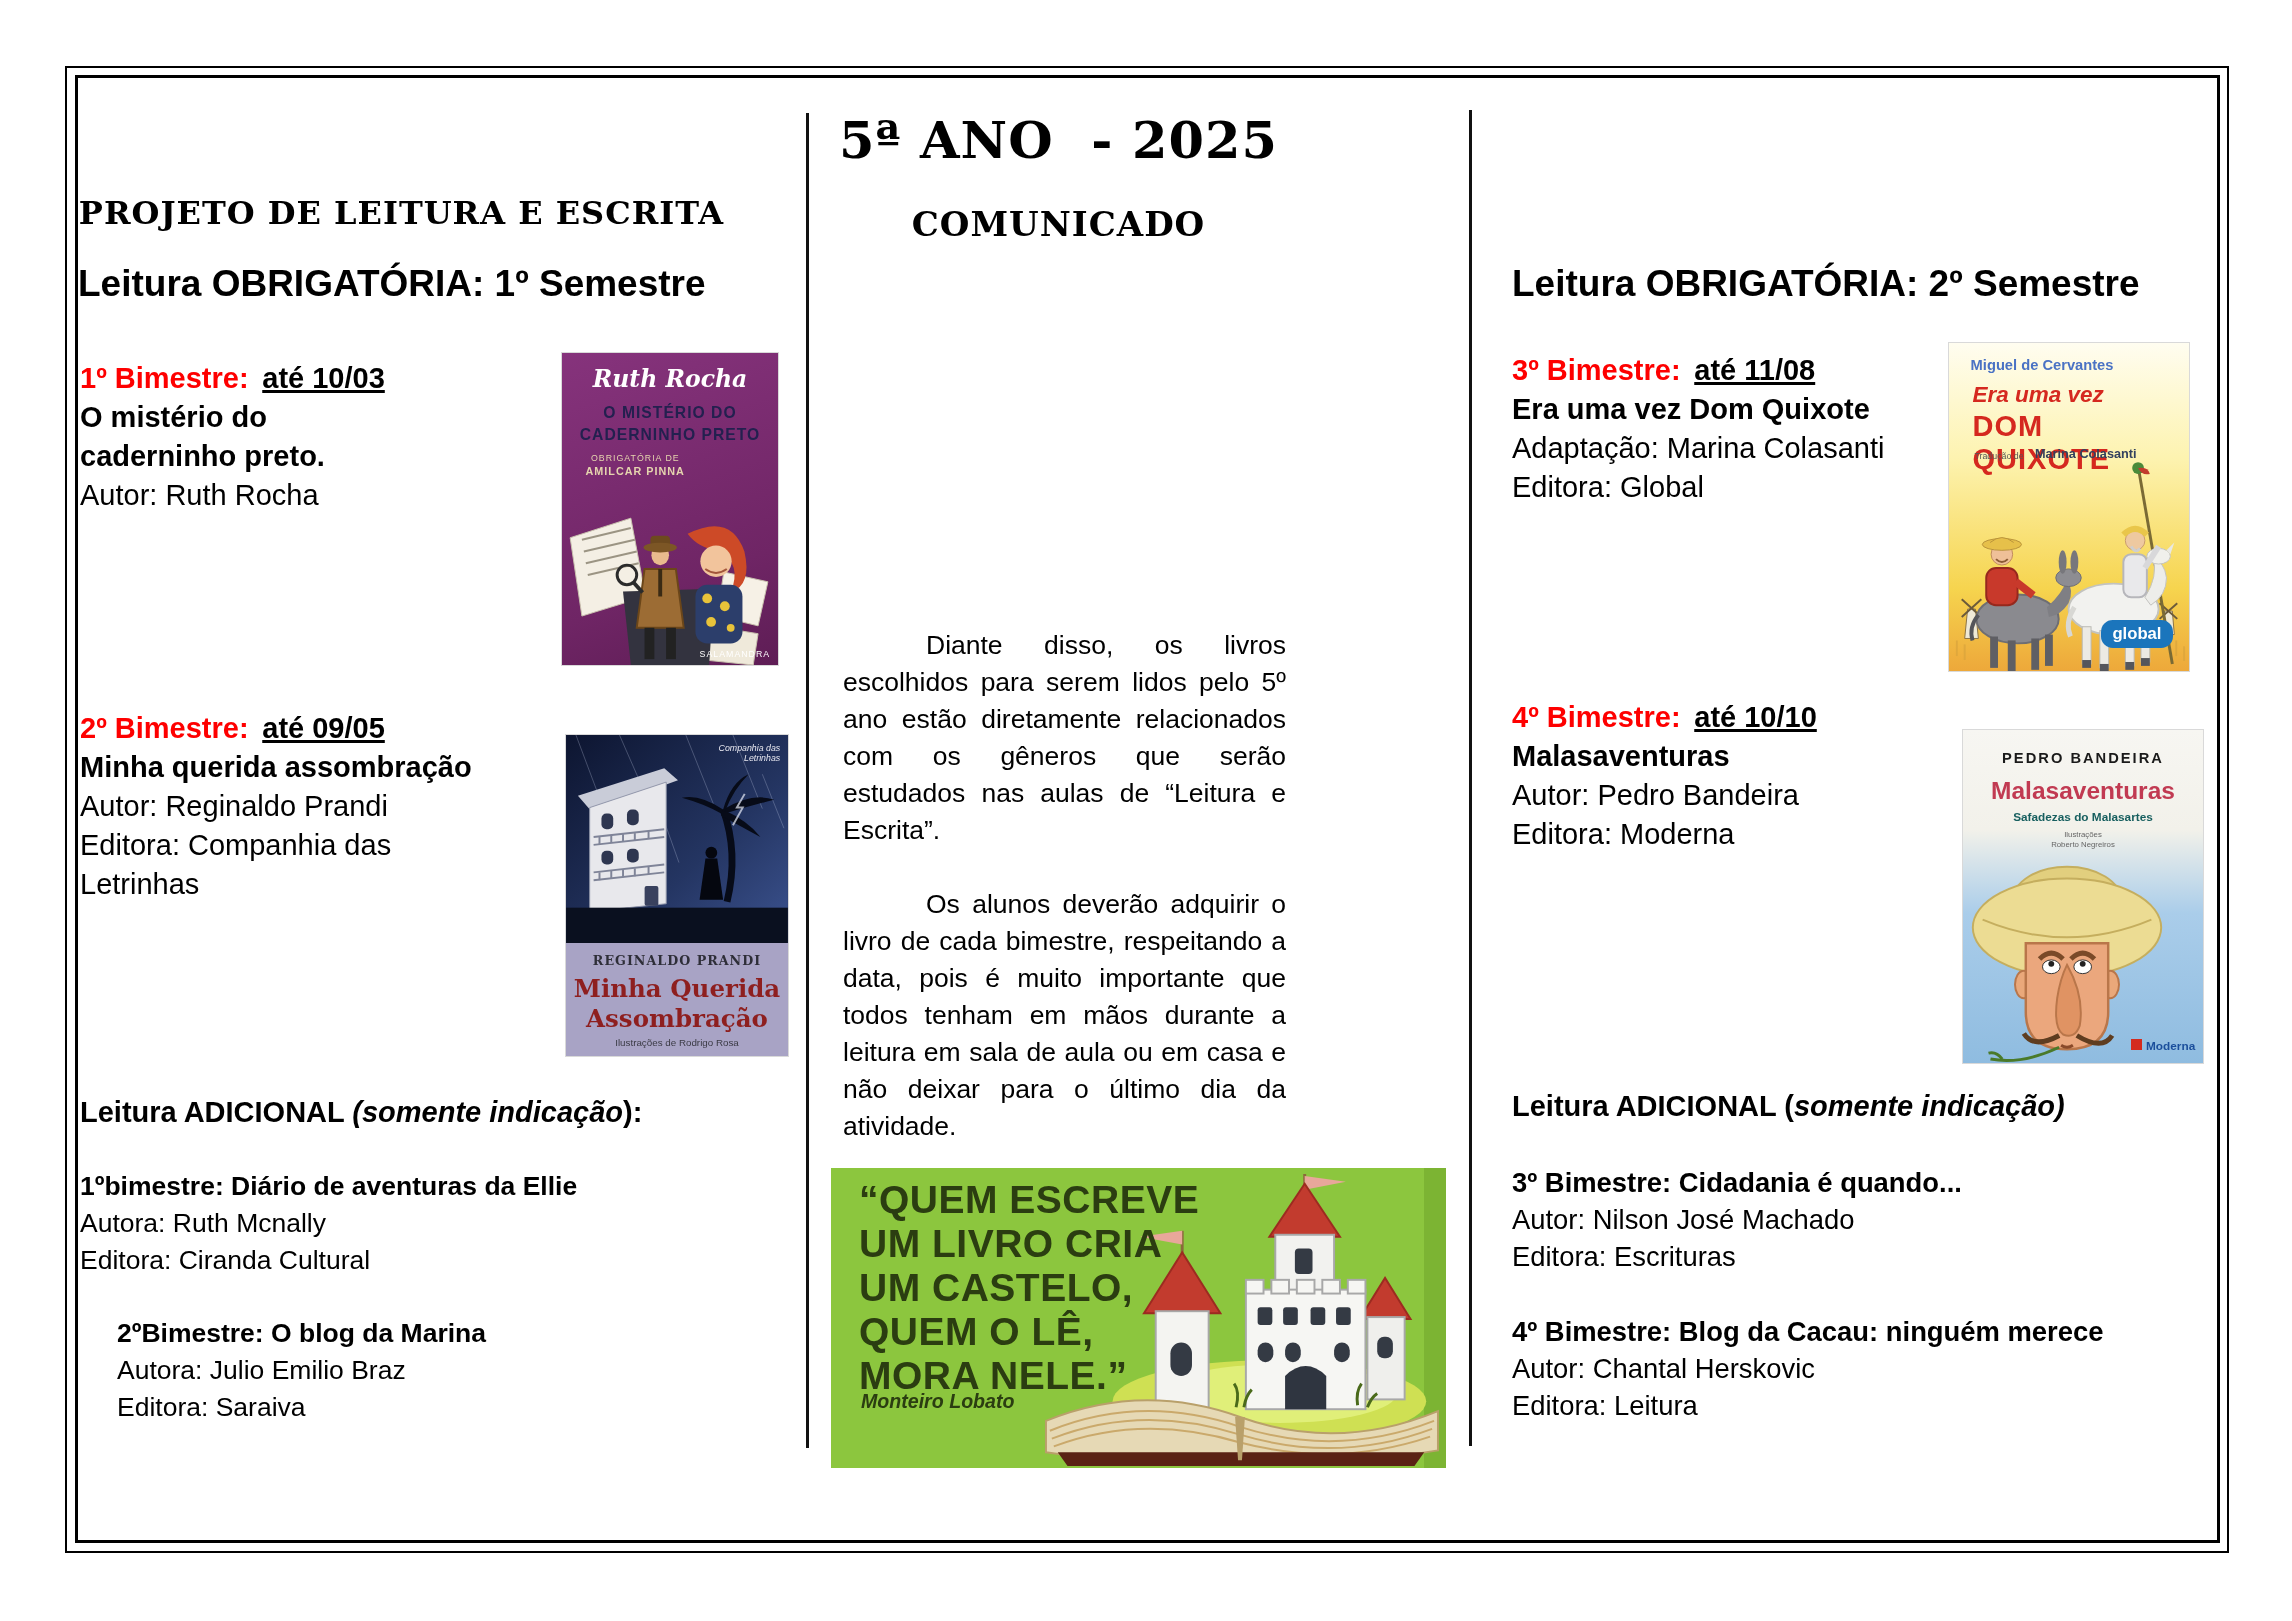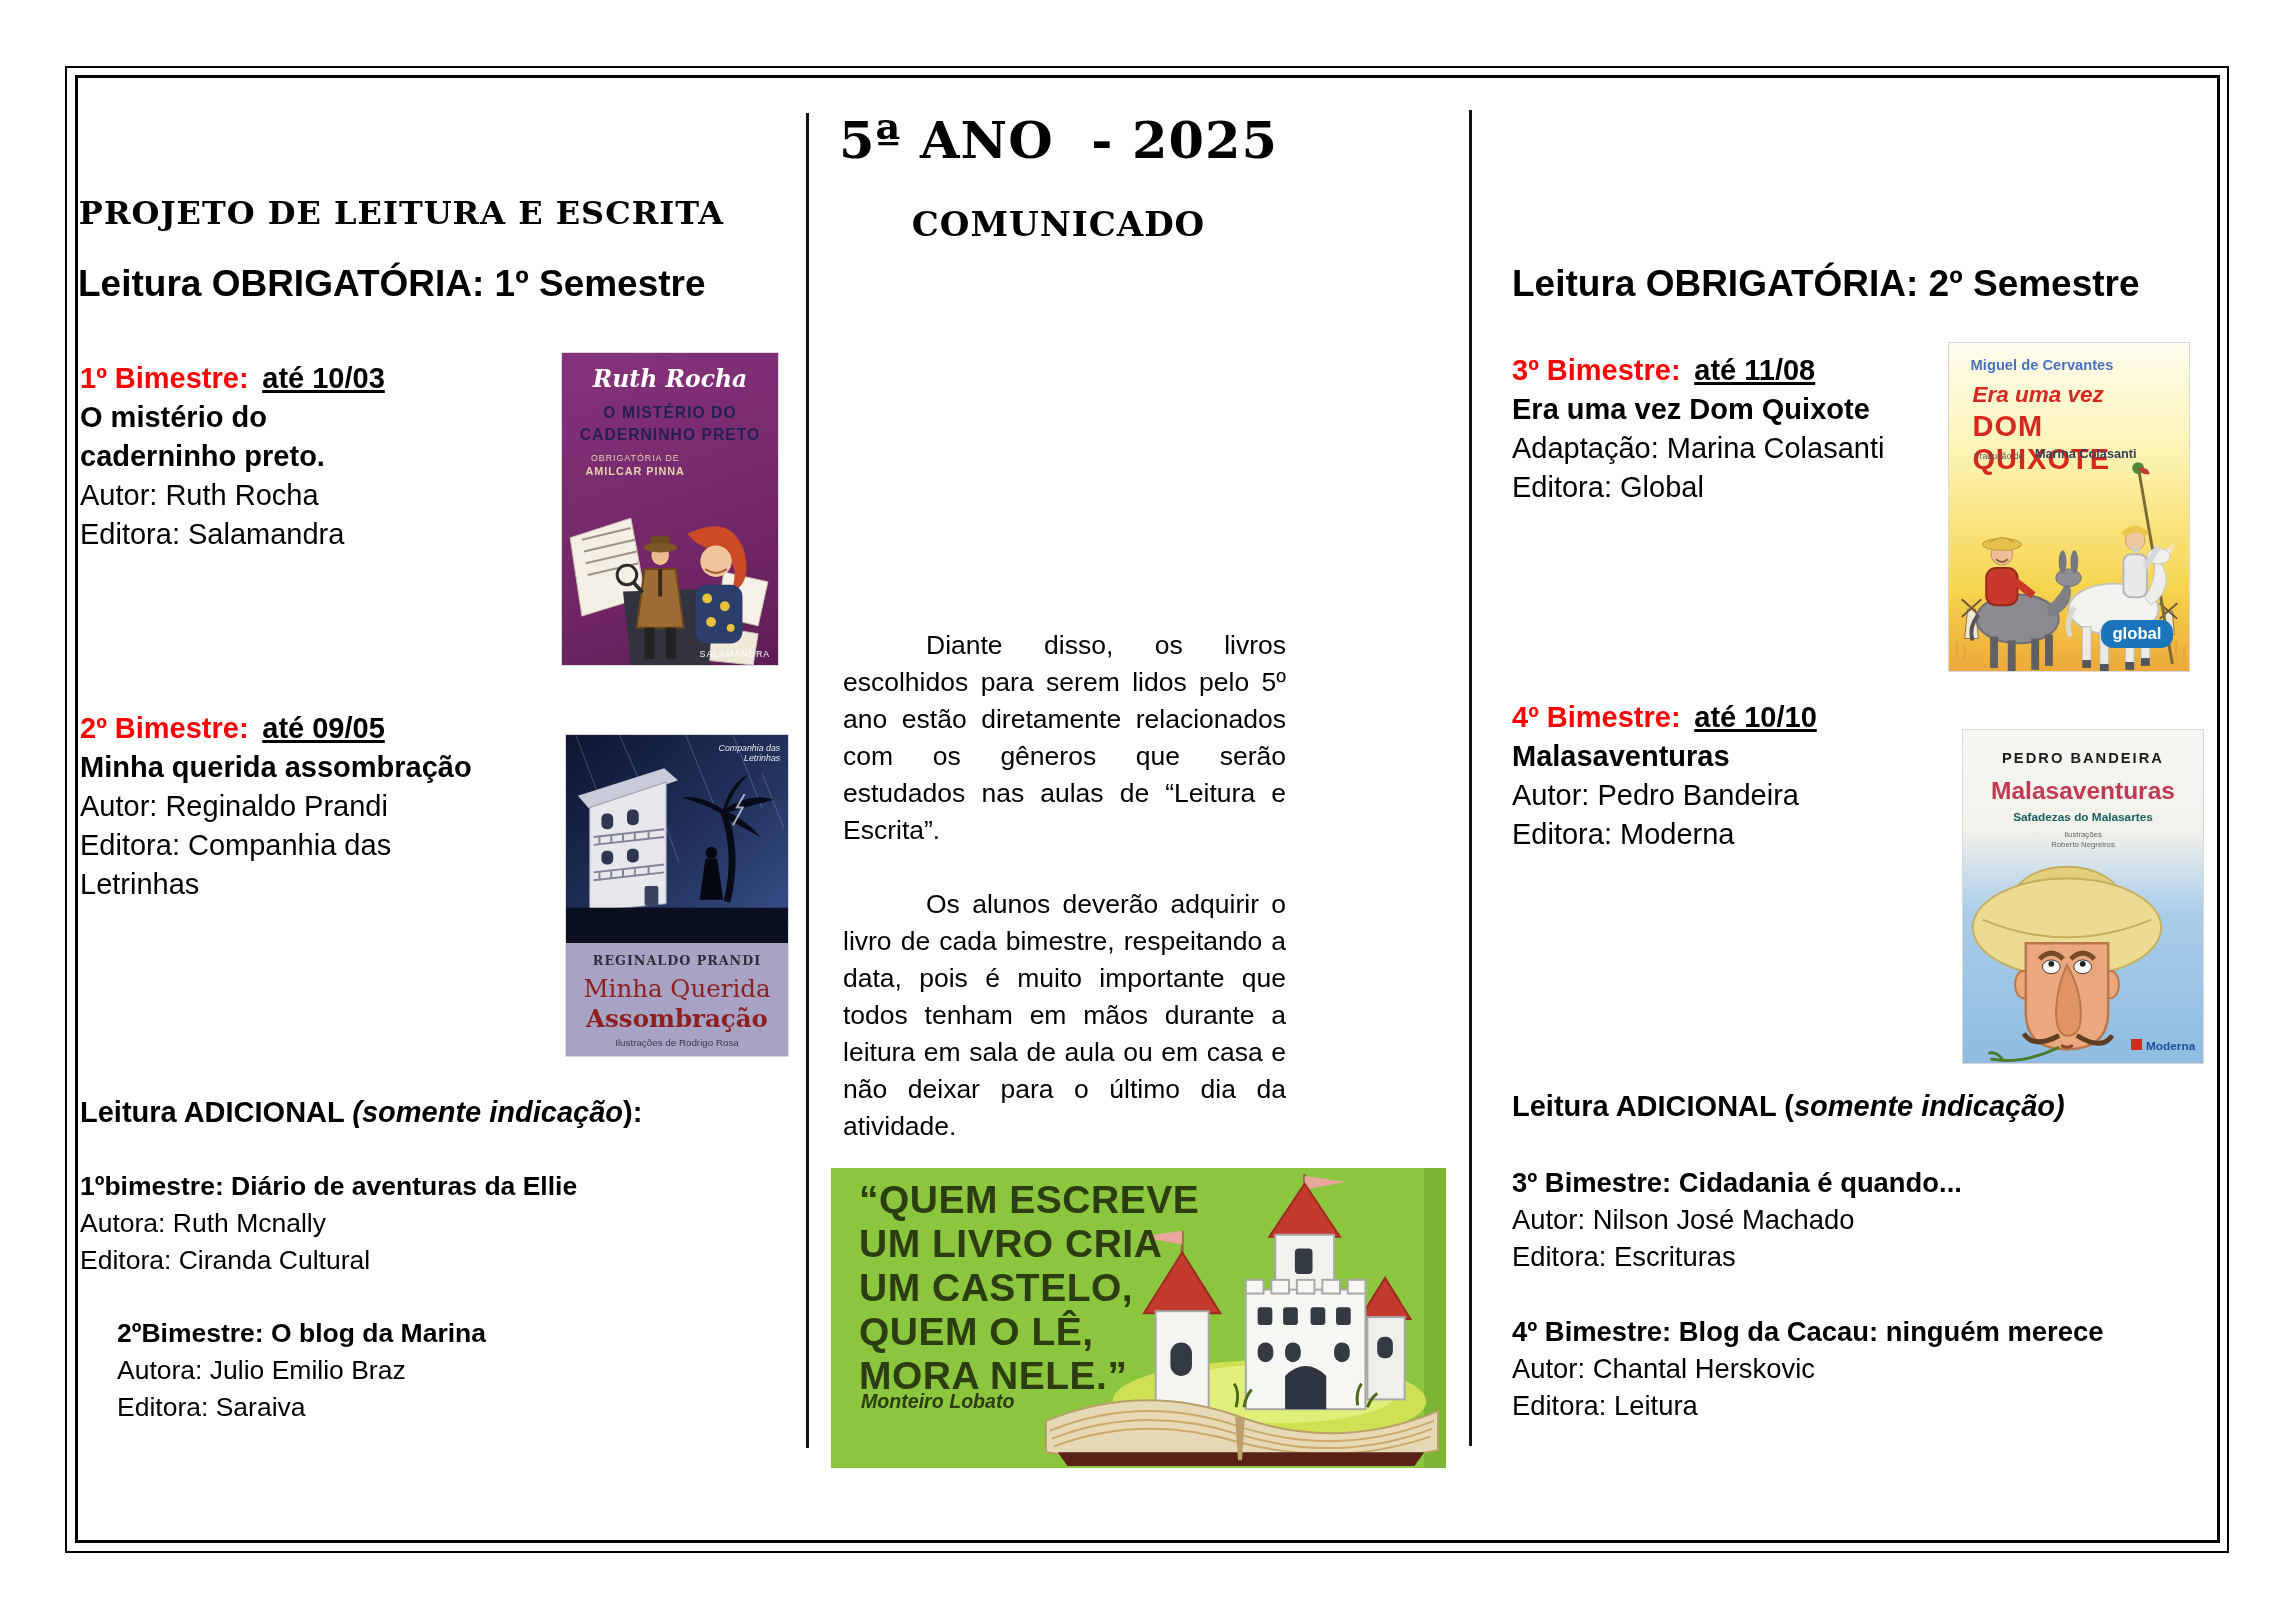--- a/index.html
+++ b/index.html
@@ -41,21 +41,20 @@
   <div class="vdiv" style="left:1469px;top:110px;height:1336px;"></div>
 
   <div class="abs stencil" style="left:78px;top:194px;width:647px;text-align:center;font-size:32px;">PROJETO DE LEITURA E ESCRITA</div>
 
   <div class="abs sem" style="left:78px;top:263px;">Leitura OBRIGATÓRIA: 1º Semestre</div>
 
   <div class="abs" style="left:80px;top:359px;width:470px;">
     <div class="bim"><span class="red">1º Bimestre:</span><span class="date">até 10/03</span></div>
     <div class="btitle" style="width:343px;">O mistério do caderninho preto.</div>
     <div class="meta">Autor: Ruth Rocha</div>
-    <div class="meta">Editora: Salamandra</div>
   </div>
 
   <div class="abs" style="left:80px;top:709px;width:470px;">
     <div class="bim"><span class="red">2º Bimestre:</span><span class="date">até 09/05</span></div>
     <div class="btitle">Minha querida assombração</div>
     <div class="meta">Autor: Reginaldo Prandi</div>
     <div class="meta" style="width:343px;white-space:normal;">Editora: Companhia das Letrinhas</div>
   </div>
 
   <div class="abs addtitle" style="left:80px;top:1096px;">
@@ -161,21 +160,21 @@
         <path d="M160,76 Q136,60 118,64 Q140,70 158,80 Z"></path>
         <path d="M160,76 Q168,48 186,40 Q170,56 162,78 Z"></path>
       </g>
       <path d="M182,60 L174,74 L180,74 L170,92" stroke="#e8ecf8" stroke-width="2" fill="none" opacity="0.7"></path>
       <circle cx="148" cy="120" r="6" fill="#05070f"></circle>
       <polygon points="142,126 154,126 160,168 136,168" fill="#05070f"></polygon>
       <rect x="0" y="176" width="226" height="36" fill="#0a101f"></rect>
     </svg>
     <div class="abs" style="right:7.8px;top:7.8px;width:88px;text-align:right;font-size:8.8px;font-style:italic;color:#e8e8f0;">Companhia das Letrinhas</div>
     <div class="ct" style="top:218px;font-family:'DejaVu Serif',serif;font-size:12.7px;font-weight:bold;color:#2e2e38;letter-spacing:1px;">REGINALDO PRANDI</div>
-    <div class="ct" style="top:239px;font-family:'DejaVu Serif',serif;font-size:24.5px;font-weight:normal;color:#8e1f1f;">Minha Querida</div>
+    <div class="ct" style="top:239px;font-family:'DejaVu Serif',serif;font-size:24.5px;font-weight:bold;color:#8e1f1f;">Minha Querida</div>
     <div class="ct" style="top:269px;font-family:'DejaVu Serif',serif;font-size:24.5px;font-weight:bold;color:#8e1f1f;">Assombração</div>
     <div class="ct" style="top:302px;font-size:9.8px;color:#3a3a44;">Ilustrações de Rodrigo Rosa</div>
   </div>
 
   <div class="abs stencil" style="left:828px;top:110px;width:461px;text-align:center;font-size:51px;white-space:pre-wrap;">5ª ANO  - 2025</div>
   <div class="abs stencil" style="left:828px;top:204px;width:461px;text-align:center;font-size:34px;">COMUNICADO</div>
 
   <div class="abs para" style="left:843px;top:627px;">Diante disso, os livros escolhidos para serem lidos pelo 5º ano estão diretamente relacionados com os gêneros que serão estudados nas aulas de “Leitura e Escrita”.</div>
   <div class="abs para" style="left:843px;top:886px;">Os alunos deverão adquirir o livro de cada bimestre, respeitando a data, pois é muito importante que todos tenham em mãos durante a leitura em sala de aula ou em casa e não deixar para o último dia da atividade.</div>
 

